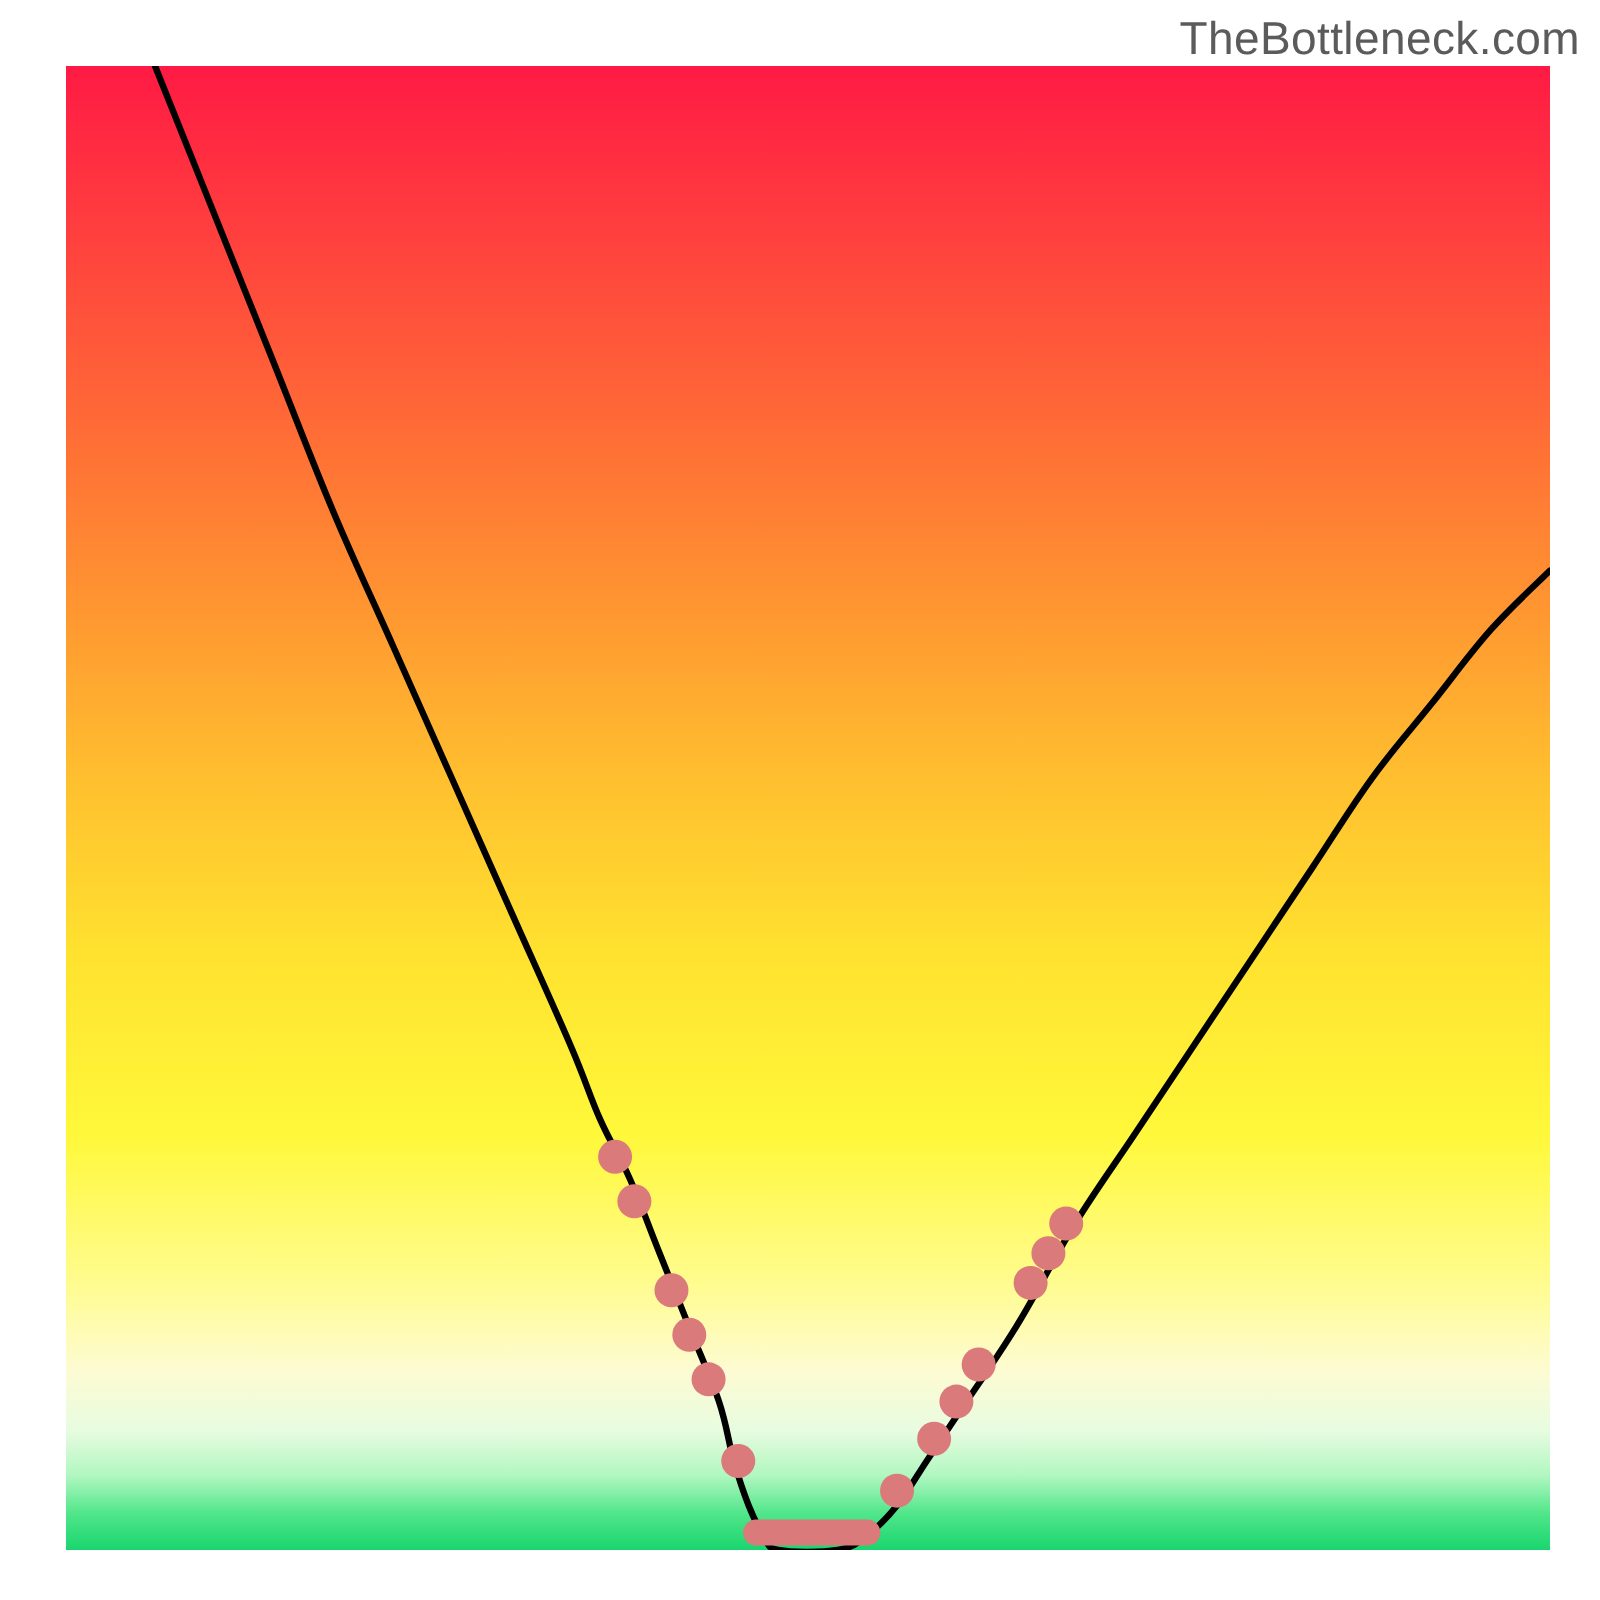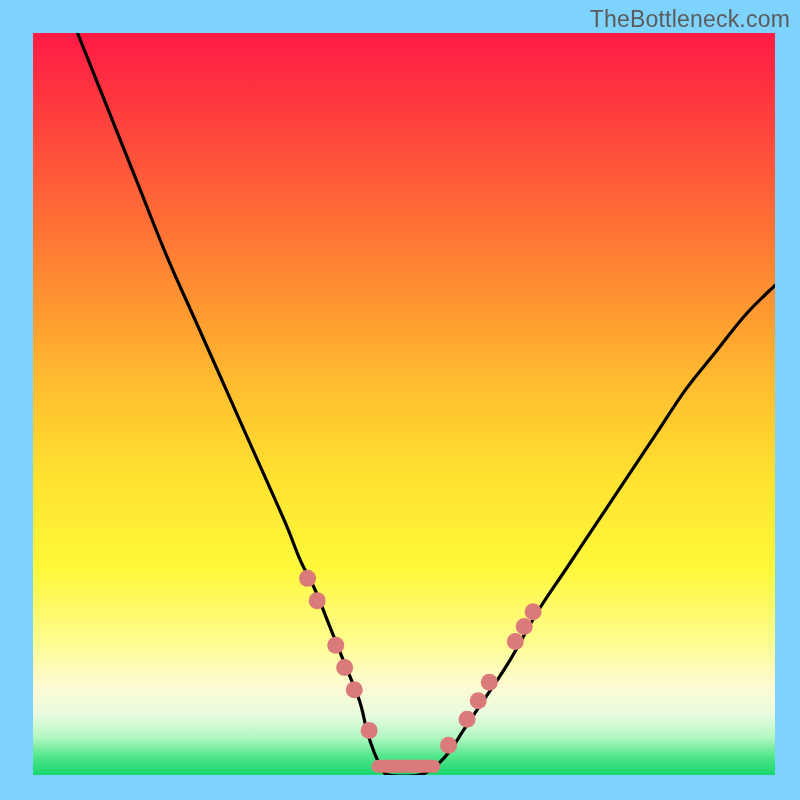--- a/index.html
+++ b/index.html
@@ -10,21 +10,21 @@
     overflow: hidden;
     background: #000;
     font-family: Arial, Helvetica, sans-serif;
   }
   .frame {
     position: absolute;
     left: 0;
     top: 0;
     width: 800px;
     height: 800px;
-    background: #7dd3fc;
+    background: #ffffff;
   }
   .plot {
     position: absolute;
     left: 33px;
     top: 33px;
     width: 742px;
     height: 742px;
     overflow: hidden;
   }
   .bg-gradient {

